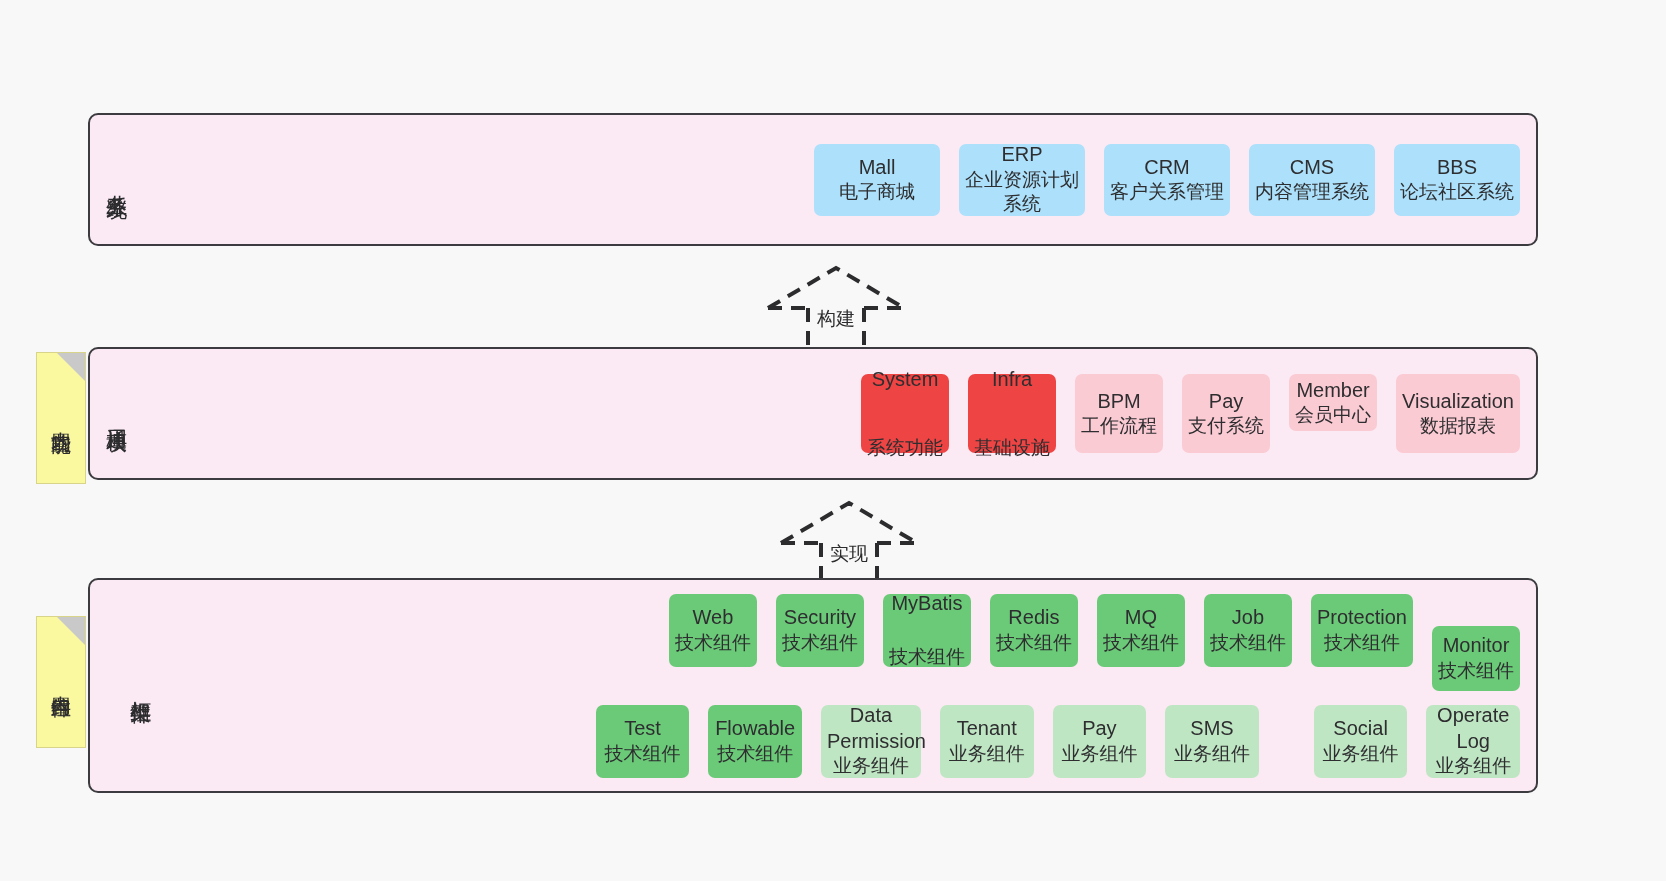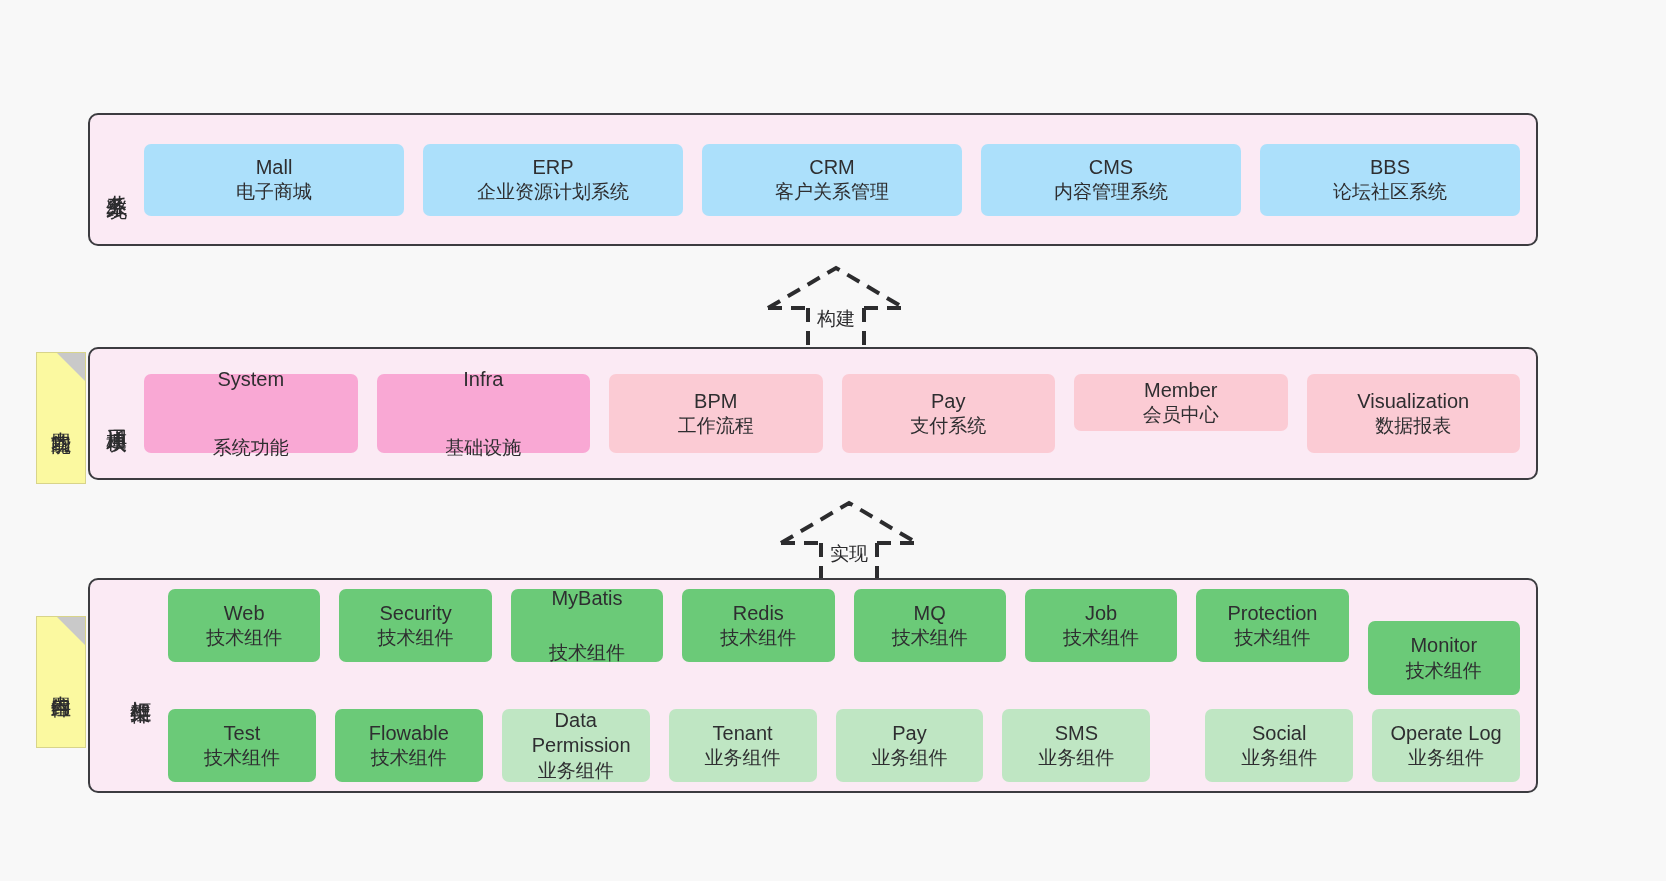--- a/index.html
+++ b/index.html
@@ -35,20 +35,21 @@
     line-height: 1.22;
     user-select: none;
   }
   .layer-body {
     flex: 1;
     display: flex;
     flex-direction: column;
     justify-content: center;
     gap: 14px;
     padding: 0 16px 0 0;
+    align-items: flex-end;
   }
   .row {
     display: flex;
     gap: 19px;
     align-items: stretch;
   }
   .cell {
     flex: 1 1 0;
     border-radius: 7px;
     display: flex;
@@ -58,21 +59,21 @@
     text-align: center;
     line-height: 1.28;
     color: #2e2e30;
     padding: 4px 6px;
   }
   .cell .en { font-size: 20px; }
   .cell .cn { font-size: 19px; }
 
   
   .c-blue      { background: #ace0fb; }
-  .c-red       { background: #f9a8d4; gap: 43px; }
+  .c-red       { background: #ef4444; gap: 43px; }
   .c-pink      { background: #fbcbd4; }
   .c-green     { background: #6bca78; }
   .c-lightgreen{ background: #bfe6c3; }
 
   
   .note {
     position: absolute;
     background: #fbf9a0;
     border: 1px solid #d8d48a;
     display: flex;
@@ -236,21 +237,21 @@
           <div class="cn">技术组件</div>
         </div>
         <div class="cell c-green" style="height:73px;">
           <div class="en">Job</div>
           <div class="cn">技术组件</div>
         </div>
         <div class="cell c-green" style="height:73px;">
           <div class="en">Protection</div>
           <div class="cn">技术组件</div>
         </div>
-        <div class="cell c-green" style="height:74px;margin-top:32px;">
+        <div class="cell c-green" style="height:65px;margin-top:32px;">
           <div class="en">Monitor</div>
           <div class="cn">技术组件</div>
         </div>
       </div>
 
       <div class="row">
         <div class="cell c-green" style="height:73px;">
           <div class="en">Test</div>
           <div class="cn">技术组件</div>
         </div>

